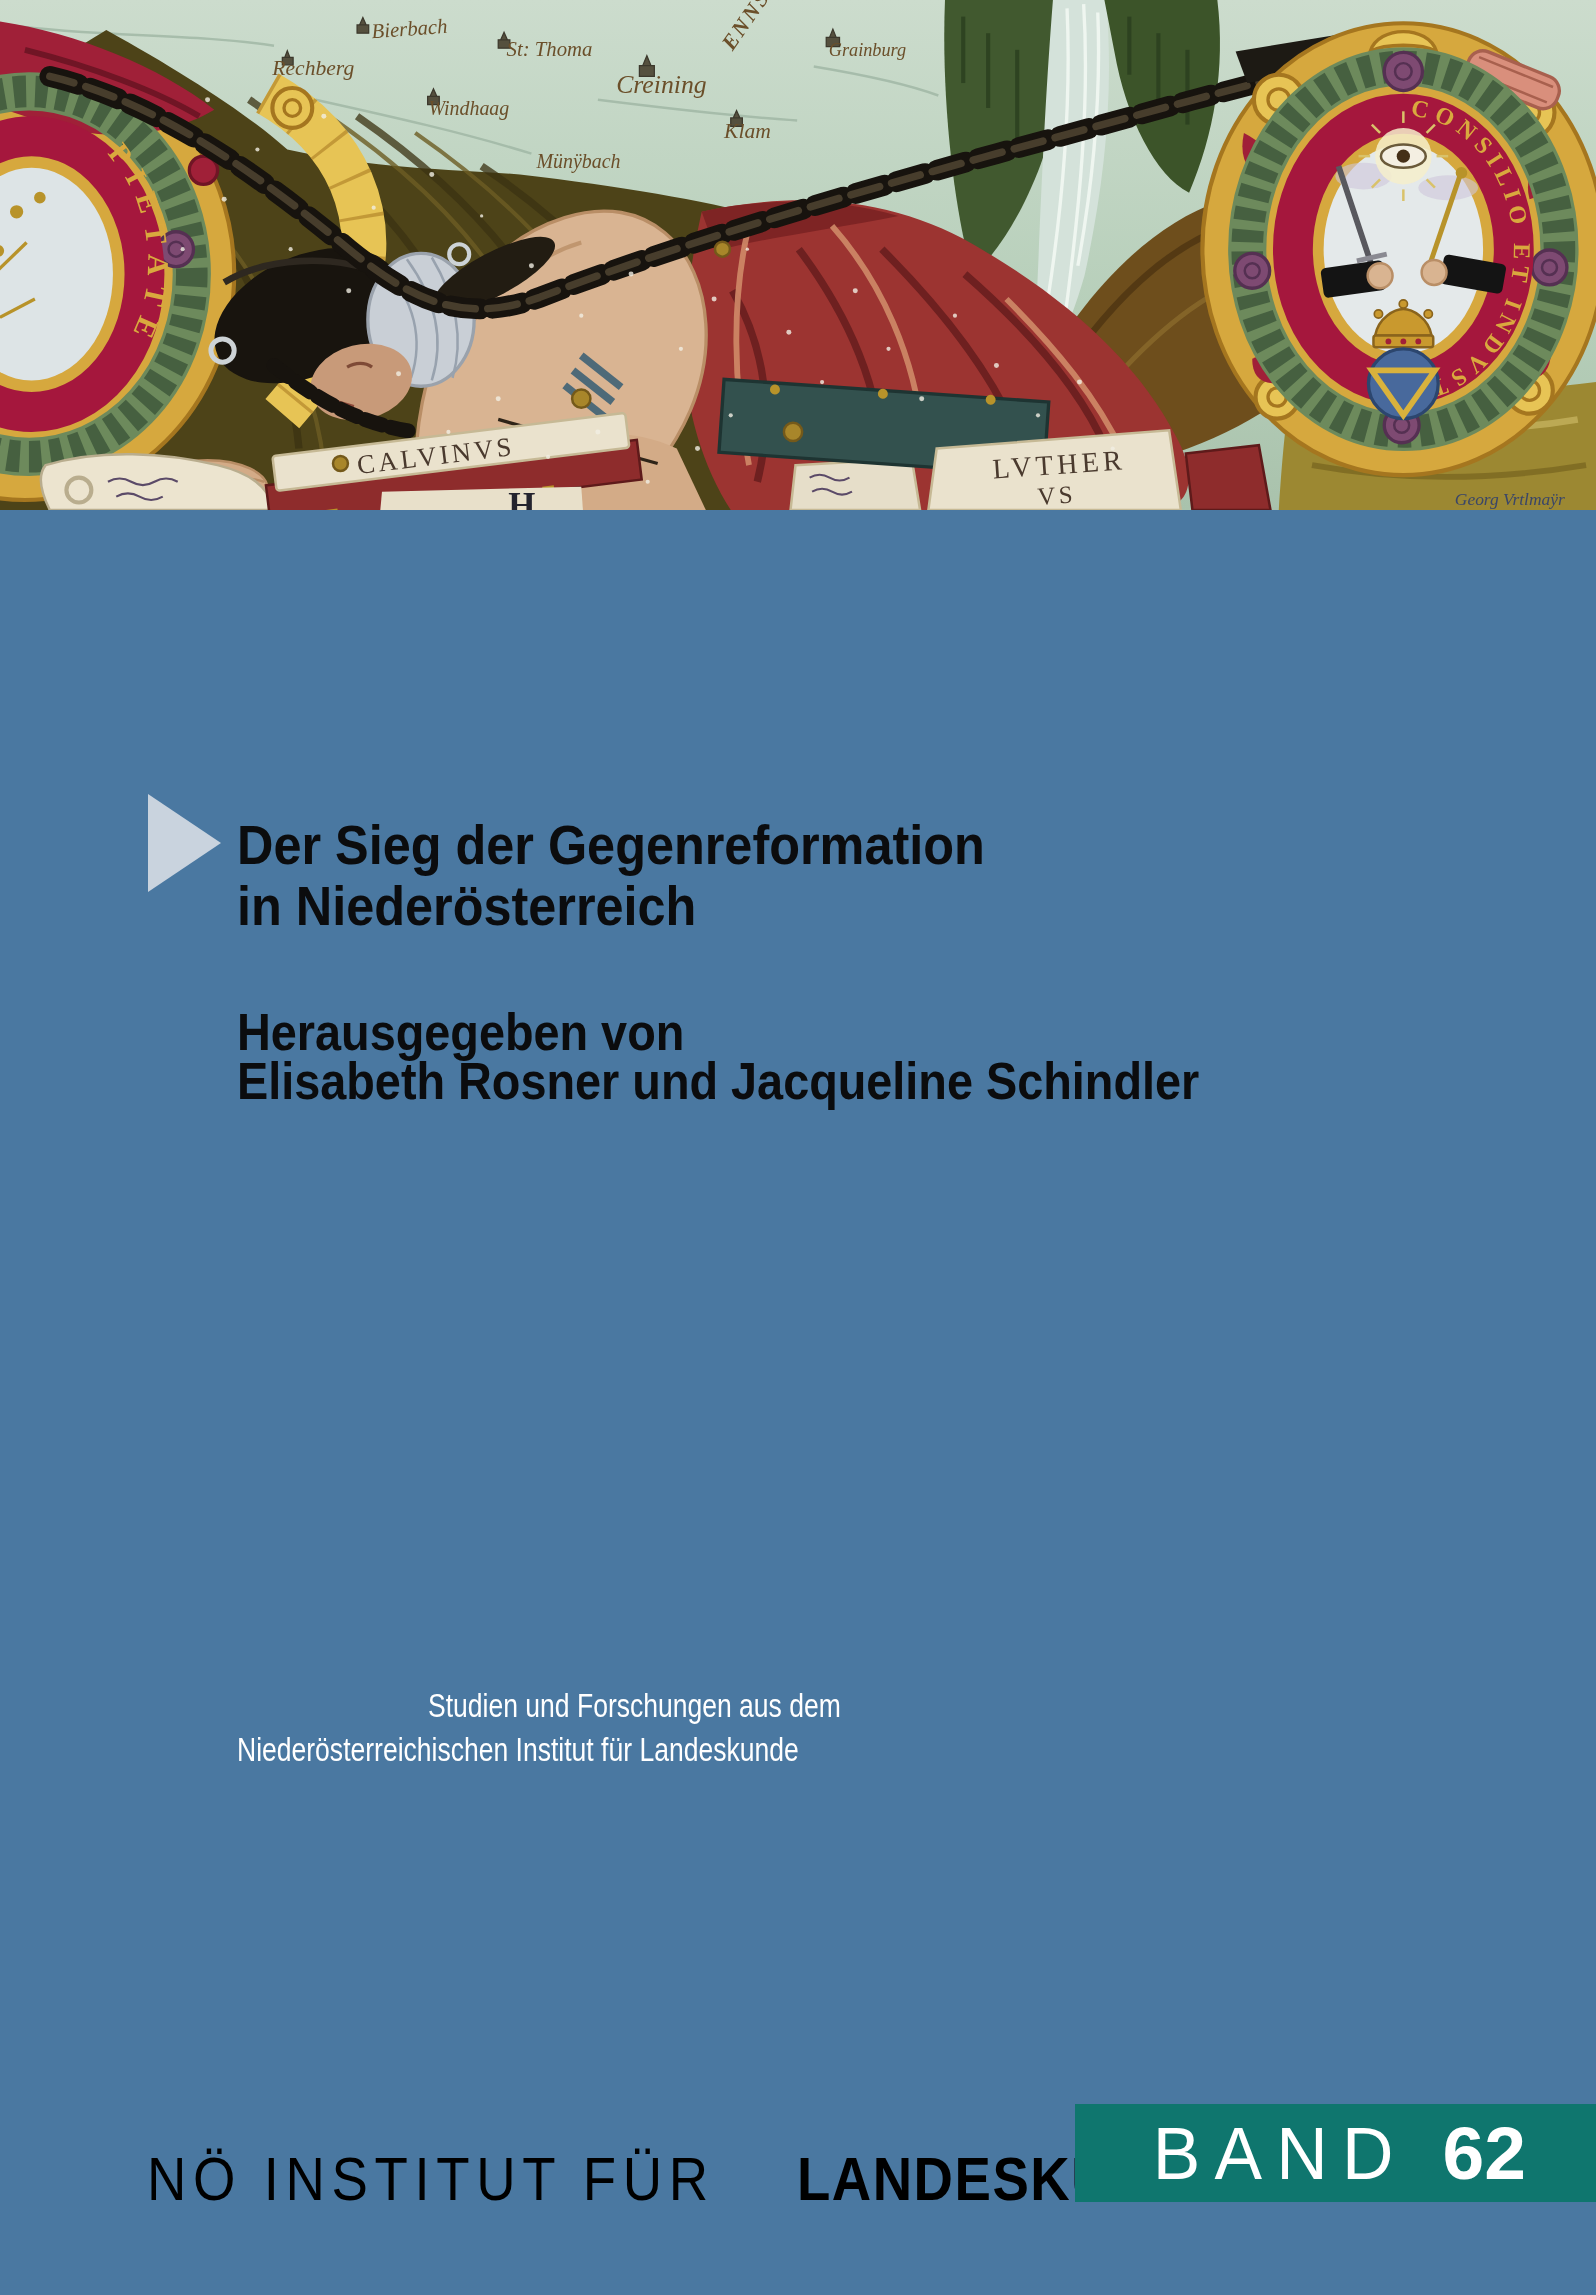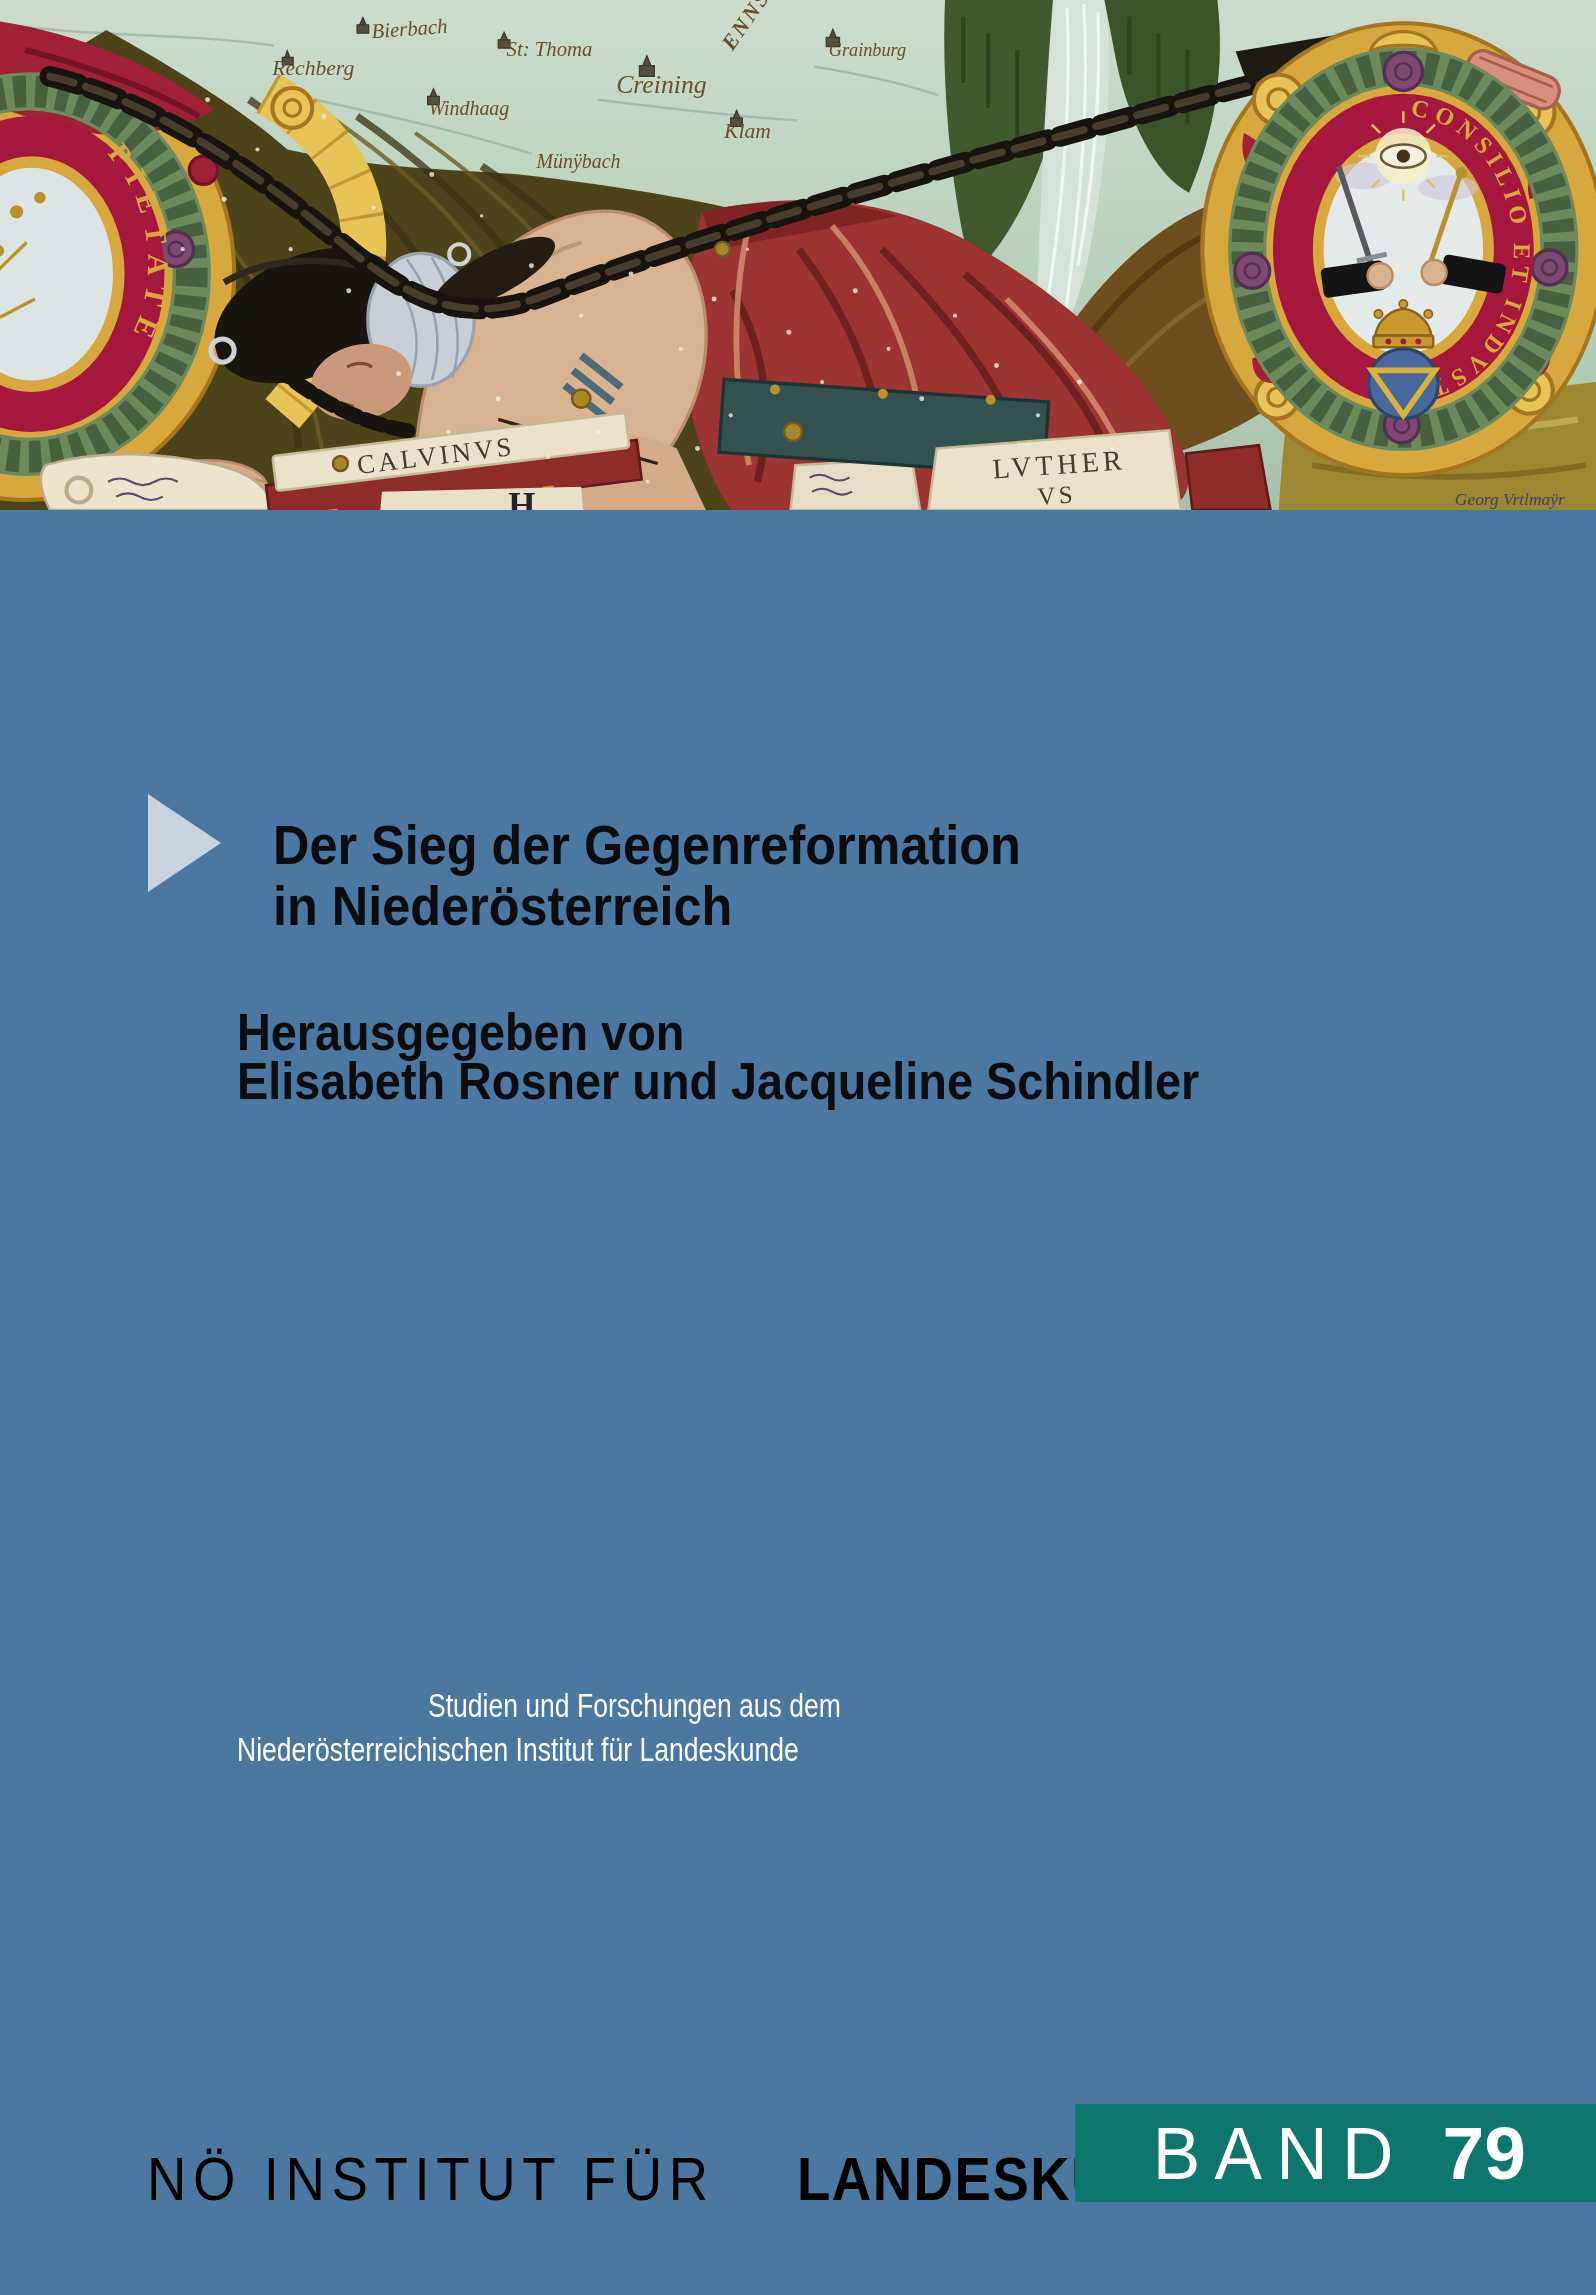--- a/index.html
+++ b/index.html
@@ -7,21 +7,21 @@
     position:relative;width:1596px;height:2295px;overflow:hidden;
     background:#4a78a1;font-family:"Liberation Sans",sans-serif;
   }
   .banner{position:absolute;top:0;left:0;width:1596px;height:510px;display:block;}
   .arrow{
     position:absolute;left:148px;top:794px;width:73px;height:98px;
     background:#c9d3de;clip-path:polygon(0 0,100% 50%,0 100%);
   }
   .title{
     position:absolute;left:237px;top:814px;color:#0b0c0e;
-    font-size:56px;font-weight:700;line-height:61px;white-space:nowrap;margin-left:36px;
+    font-size:56px;font-weight:700;line-height:61px;white-space:nowrap;
   }
   .editors{
     position:absolute;left:237px;top:1008px;color:#0b0c0e;
     font-size:52px;font-weight:700;line-height:49px;white-space:nowrap;
   }
   .series{
     position:absolute;left:237px;top:1683px;color:#ffffff;
     font-size:34px;font-weight:400;line-height:44px;white-space:nowrap;text-align:right;
   }
   .squeeze{display:inline-block;transform:scaleX(.9);transform-origin:0 50%;}
@@ -425,17 +425,17 @@
     <span class="squeeze-narrow">Studien und Forschungen aus dem</span><br>
     <span class="squeeze-narrow">Niederösterreichischen Institut für Landeskunde</span>
   </div>
 
   <div class="publisher">
     <span class="prefix">NÖ INSTITUT FÜR</span><span class="name">LANDESKUNDE</span>
   </div>
 
   <div class="band-box">
     <span class="band-label">BAND</span>
-    <span class="band-number">79</span>
+    <span class="band-number">62</span>
   </div>
 
 </div>
 
 
 </body></html>

